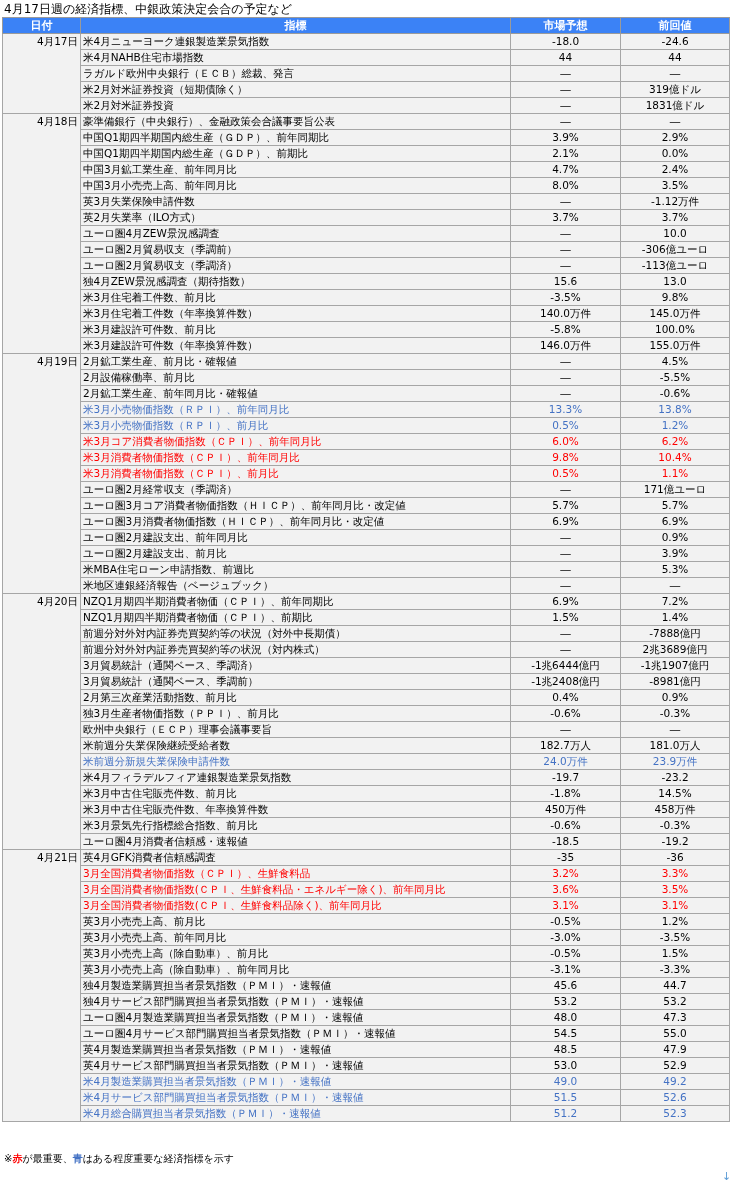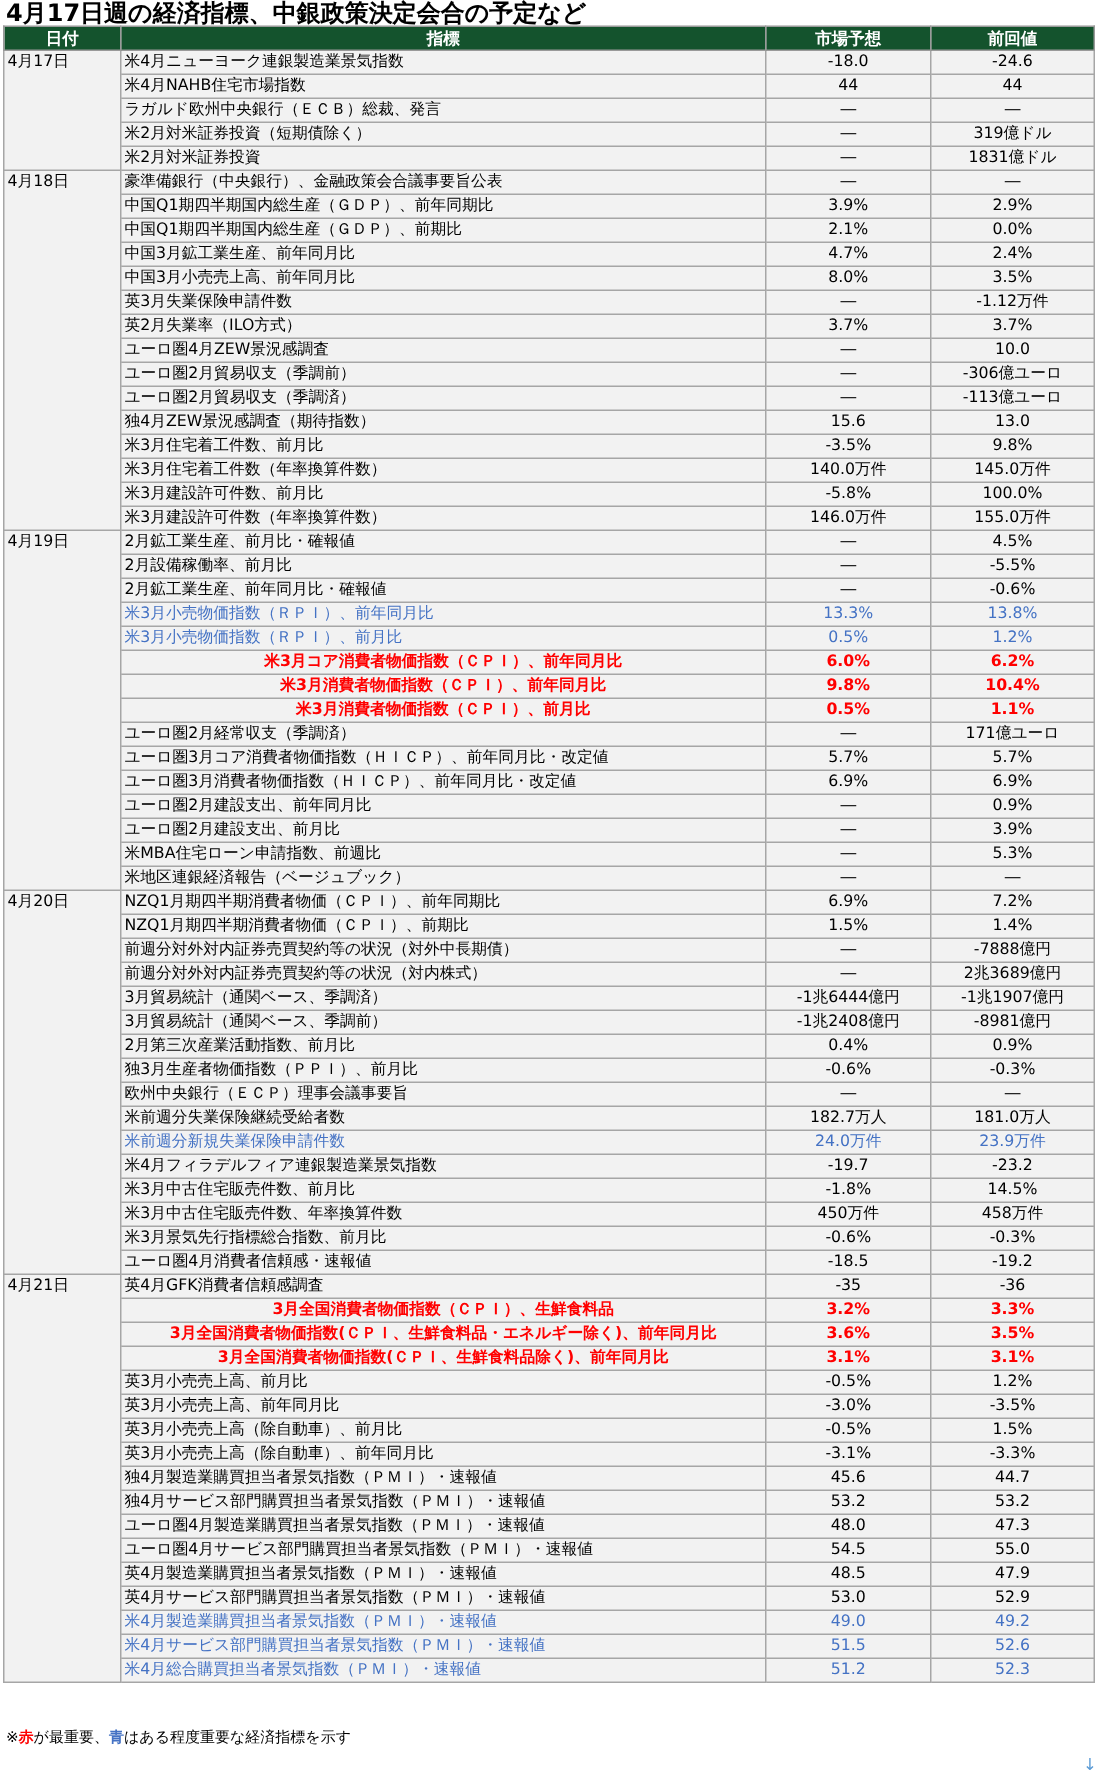--- a/index.html
+++ b/index.html
@@ -3,48 +3,48 @@
 <meta charset="utf-8">
 <style>
   html, body { margin: 0; padding: 0; background: #ffffff; }
   body {
     width: 732px; height: 1188px; position: relative; overflow: hidden;
     font-family: "DejaVu Sans", "Liberation Sans", sans-serif;
     color: #000;
   }
   .title {
     position: absolute; left: 4px; top: 1px;
-    font-size: 16px; font-weight: bold; line-height: 16px; letter-spacing: 0;
+    font-size: 12px; font-weight: normal; line-height: 16px; letter-spacing: 0;
   }
   table.sched {
     position: absolute; left: 2px; top: 17px;
     width: 727px; border-collapse: collapse; table-layout: fixed;
     background: #f2f2f2;
     font-size: 10.5px;
   }
   table.sched col.c-date { width: 78px; }
   table.sched col.c-ind { width: 430px; }
   table.sched col.c-fc { width: 110px; }
   table.sched col.c-prev { width: 109px; }
   table.sched th {
-    background: #14532d; color: #fff; font-weight: bold;
+    background: #3b82f6; color: #fff; font-weight: bold;
     height: 15px; line-height: 15px; padding: 0;
     border: 1px solid #9a9a9a; font-size: 11px; text-align: center;
   }
   table.sched td {
     height: 15px; line-height: 15px; padding: 0 2px;
     border: 1px solid #a6a6a6; white-space: nowrap; overflow: hidden;
   }
   td.date {
-    vertical-align: top; text-align: left; padding-top: 0;
+    vertical-align: top; text-align: right; padding-top: 0;
     border-top: 1px solid #8c8c8c; border-bottom: 1px solid #8c8c8c;
   }
   td.ind { text-align: left; }
   td.num { text-align: center; }
-  tr.red td.ind, tr.red td.num { color: #ff0000; font-weight: bold; text-align: center; }
+  tr.red td.ind, tr.red td.num { color: #ff0000; font-weight: normal; }
   tr.blue td.ind, tr.blue td.num { color: #4472c4; font-weight: normal; }
   .note {
     position: absolute; left: 4px; font-size: 10px; line-height: 14px;
   }
   .note .r { color: #ff0000; font-weight: bold; }
   .note .b { color: #4472c4; font-weight: bold; }
   .arrow-icon {
     position: absolute; left: 722px; top: 1170px; font-size: 11px; color: #5b9bd5;
   }
 </style>

